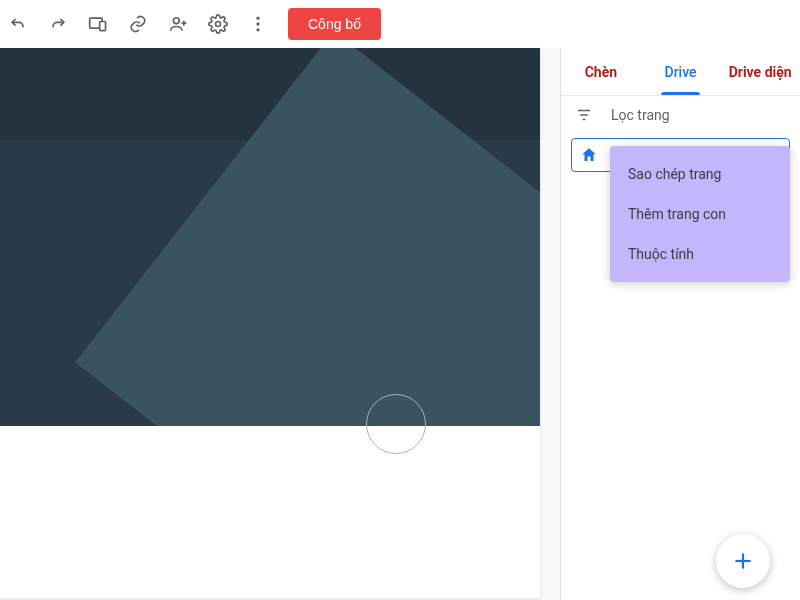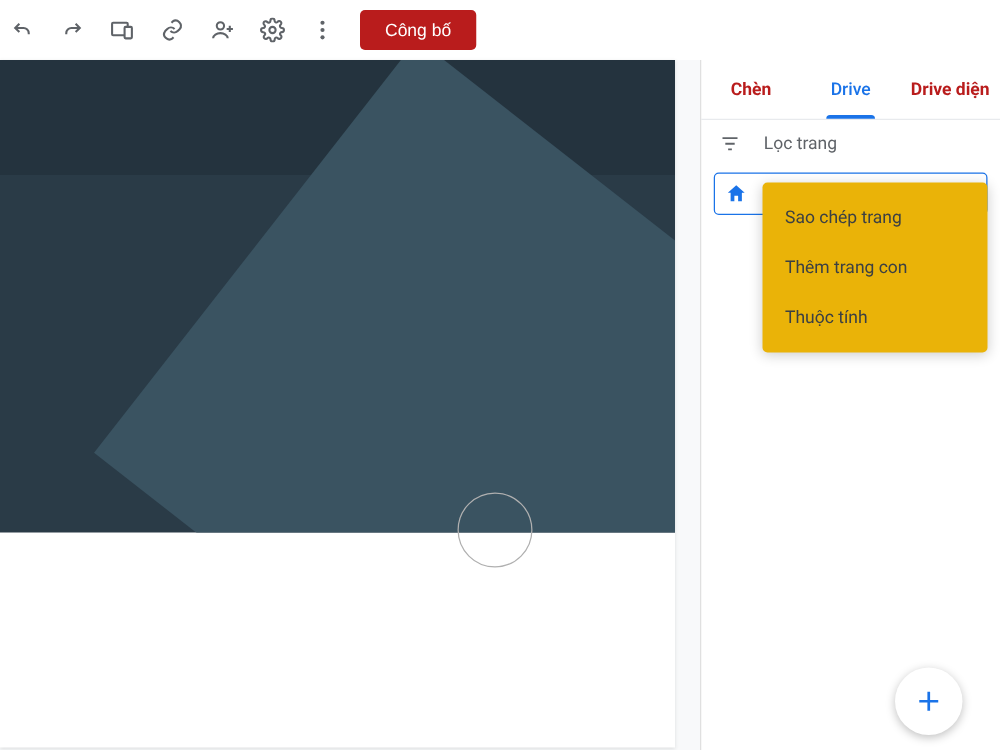--- a/index.html
+++ b/index.html
@@ -33,21 +33,21 @@
     width: 36px;
     height: 36px;
     display: flex;
     align-items: center;
     justify-content: center;
     border-radius: 4px;
     cursor: pointer;
     color: #5f6368;
   }
   .publish-btn {
-    background: #b91c1c;
+    background: #ef4444;
     color: #fff;
     border: none;
     border-radius: 4px;
     padding: 8px 20px;
     font-size: 14px;
     font-weight: 500;
     cursor: pointer;
     margin-left: 8px;
   }
 
@@ -170,21 +170,21 @@
     color: #5f6368;
     cursor: pointer;
   }
 
   
   .context-menu {
     position: absolute;
     top: 146px;
     right: 10px;
     width: 180px;
-    background: #eab308;
+    background: #c4b5fd;
     border-radius: 4px;
     box-shadow: 0 2px 10px rgba(0,0,0,.2);
     padding: 8px 0;
     z-index: 10;
   }
   .menu-item {
     padding: 12px 18px;
     font-size: 14px;
     color: #3c4043;
     cursor: pointer;

